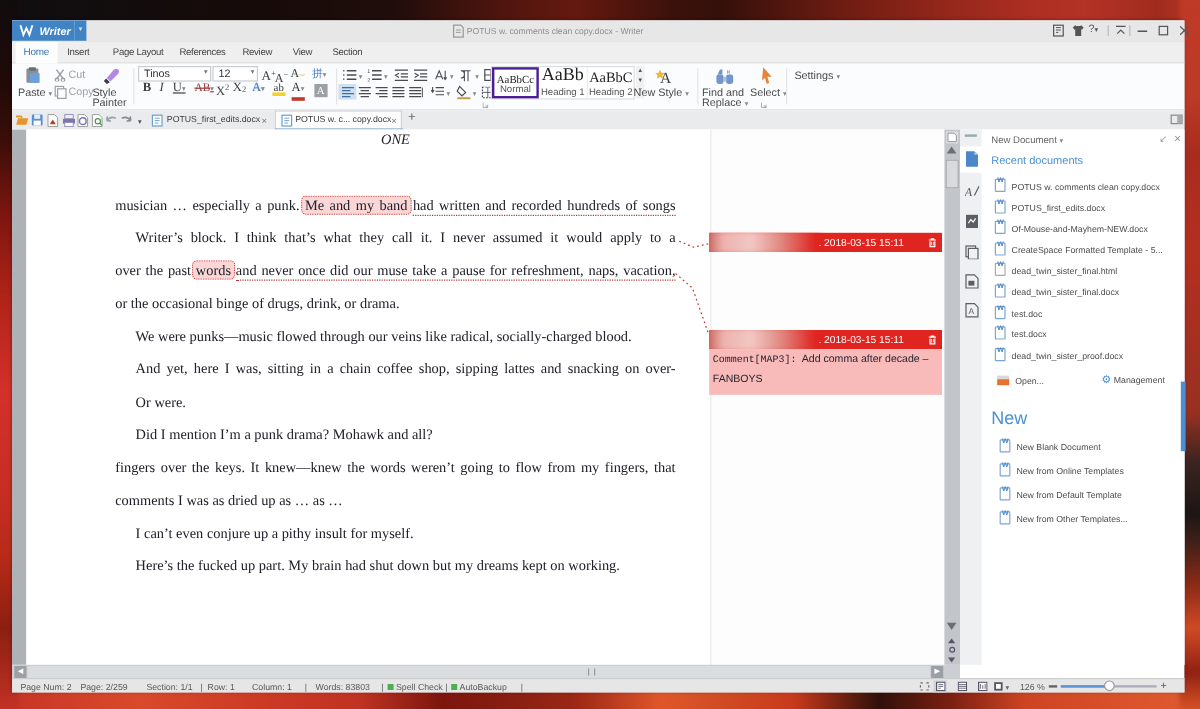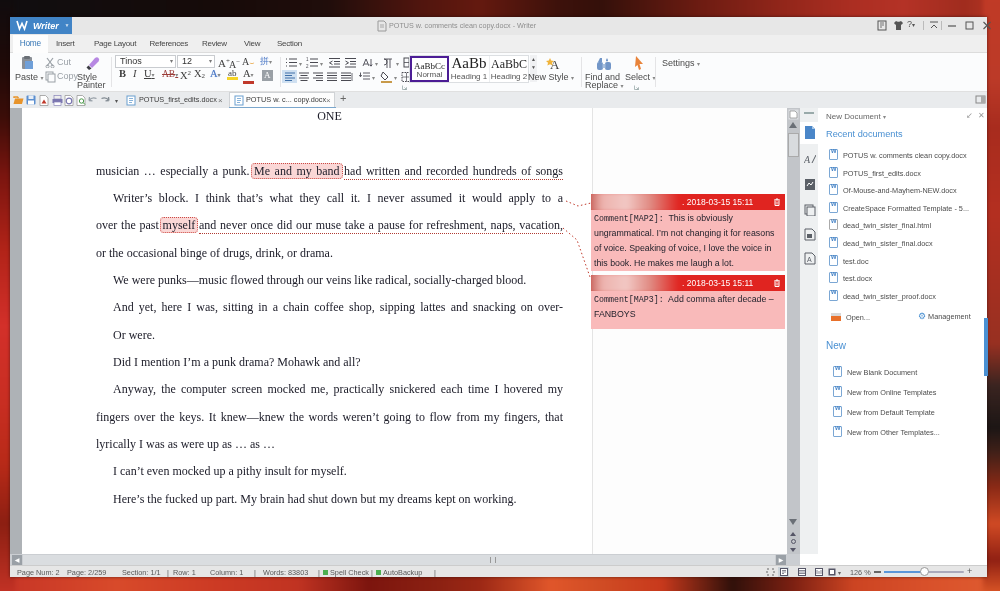--- a/index.html
+++ b/index.html
@@ -54,21 +54,21 @@
   #cmargin { position:absolute; left:583px; top:0; width:194px; height:100%; background:#fdfdfd; }
   #vscroll { position:absolute; left:777px; top:0; width:13px; height:100%; background:#c2c5c9; }
   #sidestrip { position:absolute; left:790px; top:0; width:20px; height:100%; background:#eef0f1; }
   #panel { position:absolute; left:808px; top:0; width:169px; height:446px; background:#fff; font-size:7.3px; color:#4c4c4c; }
 
   
   #doctext { position:absolute; left:74px; top:-5px; width:467px; font-family:"Liberation Serif", serif; font-size:12px; color:#20202c; }
   #doctext .ln { line-height:27.35px; height:27.35px; text-align:justify; text-align-last:justify; }
   #doctext .lnl { text-align-last:left; }
   #doctext .ind { text-indent:17px; }
-  #doctext .ctr { text-align:right; text-align-last:center; }
+  #doctext .ctr { text-align:right; text-align-last:center;font-style:italic; }
   .hl { background:#fad7d6; border:1px dotted #cc4a44; border-radius:4px; padding:0 2px; margin:0 -3px; }
   .cul { border-bottom:1px dotted #b03a32; padding-bottom:1px; }
 
   
   .chead { position:absolute; left:-2px; width:194px; height:16px; background:#e02420; overflow:hidden; }
   .cblur { position:absolute; left:-3px; top:-3px; width:96px; height:22px;
      background:linear-gradient(90deg,#c25a52 0%, #edb3ae 15%, #f2c8c4 40%, #e08a82 65%, #e02420 95%); filter:blur(2.5px); }
   .cdate { position:absolute; left:91px; top:0; color:#fff; font-size:8.5px; line-height:16px; }
   .cbody { position:absolute; left:-2px; width:194px; background:#f9baba; font-size:8.8px; line-height:15.1px; color:#23232d; padding:1px 5px 0 3px; }
   .cmono { font-family:"Liberation Mono", monospace; font-size:8.3px; }
@@ -352,43 +352,41 @@
   </div>
 
   <div id="content">
     <div id="leftstrip"></div>
     <div id="page">
       <div id="doctext">
         <div class="ln ctr">ONE</div>
         <div class="ln">&nbsp;</div>
         <div class="ln">musician … especially a punk. <span class="hl">Me and my band</span> <span class="cul">had written and recorded hundreds of songs</span></div>
         <div class="ln ind">Writer’s block. I think that’s what they call it. I never assumed it would apply to a</div>
-        <div class="ln">over the past <span class="hl">myself</span> <span class="cul">and never once did our muse take a pause for refreshment, naps, vacation,</span></div>
+        <div class="ln">over the past <span class="hl">words</span> <span class="cul">and never once did our muse take a pause for refreshment, naps, vacation,</span></div>
         <div class="ln lnl">or the occasional binge of drugs, drink, or drama.</div>
         <div class="ln lnl ind">We were punks—music flowed through our veins like radical, socially-charged blood.</div>
         <div class="ln ind">And yet, here I was, sitting in a chain coffee shop, sipping lattes and snacking on over-</div>
         <div class="ln lnl ind">Or were.</div>
         <div class="ln lnl ind">Did I mention I’m a punk drama? Mohawk and all?</div>
-        <div class="ln ind">Anyway, the computer screen mocked me, practically snickered each time I hovered my</div>
         <div class="ln">fingers over the keys. It knew—knew the words weren’t going to flow from my fingers, that</div>
-        <div class="ln lnl">lyrically I was as were up as … as …</div>
-        <div class="ln lnl ind">I can’t even mocked up a pithy insult for myself.</div>
+        <div class="ln lnl">comments I was as dried up as … as …</div>
+        <div class="ln lnl ind">I can’t even conjure up a pithy insult for myself.</div>
         <div class="ln lnl ind">Here’s the fucked up part. My brain had shut down but my dreams kept on working.</div>
       </div>
     </div>
     <div id="cmargin">
       <div class="chead" style="top:86px">
         <div class="cblur"></div>
         <div class="cdate">. 2018-03-15 15:11</div>
         <svg style="position:absolute;left:181px;top:3px" width="10" height="10">
             <path d="M2 3h6M4 3V2h2v1M3 4v4.5h4V4" stroke="#fff" stroke-width="1" fill="none"></path>
             <path d="M4.2 4.5v3M5.8 4.5v3" stroke="#fff" stroke-width="0.7"></path>
           </svg>
       </div>
-      <div class="cbody" style="top:102px"><span class="cmono">Comment[MAP2]:</span>&nbsp; This is obviously<br>ungrammatical. I’m not changing it for reasons<br>of voice. Speaking of voice, I love the voice in<br>this book. He makes me laugh a lot.</div>
       <div class="chead" style="top:167px">
         <div class="cblur"></div>
         <div class="cdate">. 2018-03-15 15:11</div>
         <svg style="position:absolute;left:181px;top:3px" width="10" height="10">
             <path d="M2 3h6M4 3V2h2v1M3 4v4.5h4V4" stroke="#fff" stroke-width="1" fill="none"></path>
             <path d="M4.2 4.5v3M5.8 4.5v3" stroke="#fff" stroke-width="0.7"></path>
           </svg>
       </div>
       <div class="cbody" style="top:183px;min-height:38px"><span class="cmono">Comment[MAP3]:</span>&nbsp; Add comma after decade –<br>FANBOYS</div>
       <svg style="position:absolute;left:-40px;top:85px" width="50" height="120">
@@ -448,21 +446,21 @@
       <div class="prow" style="top:111px;left:11px"><span class="fico" style="border-color:#aaa"></span>dead_twin_sister_final.html</div>
       <div class="prow" style="top:129px;left:11px"><span class="fico"></span>dead_twin_sister_final.docx</div>
       <div class="prow" style="top:147px;left:11px"><span class="fico"></span>test.doc</div>
       <div class="prow" style="top:164px;left:11px"><span class="fico"></span>test.docx</div>
       <div class="prow" style="top:182px;left:11px"><span class="fico"></span>dead_twin_sister_proof.docx</div>
       <div class="prow" style="top:203px;left:12px"><svg width="12" height="11" style="vertical-align:-2px;margin-right:4px">
             <rect x="1" y="2" width="10" height="3" fill="#d8d8d8"></rect>
             <rect x="1" y="5" width="10" height="5" fill="#e8702a"></rect>
           </svg>Open...</div>
       <div class="prow" style="top:203px;left:100px"><span style="color:#4a90d2;font-size:9px">⚙</span> Management</div>
-      <div class="prow blue" style="top:232px;font-size:10px">New</div>
+      <div class="prow blue" style="top:232px;font-size:15px">New</div>
       <div class="prow" style="top:258px;left:15px"><span class="fico"></span>New Blank Document</div>
       <div class="prow" style="top:278px;left:15px"><span class="fico"></span>New from Online Templates</div>
       <div class="prow" style="top:298px;left:15px"><span class="fico"></span>New from Default Template</div>
       <div class="prow" style="top:318px;left:15px"><span class="fico"></span>New from Other Templates...</div>
       <div style="position:absolute;left:166px;top:210px;width:4px;height:58px;background:#4a90d2"></div>
     </div>
   </div>
 
   <div id="hscroll">
     <div style="position:absolute;left:2px;top:1px;width:10px;height:10px;background:#9aa0a6;color:#fff;font-size:6px;text-align:center;line-height:10px">◀</div>

